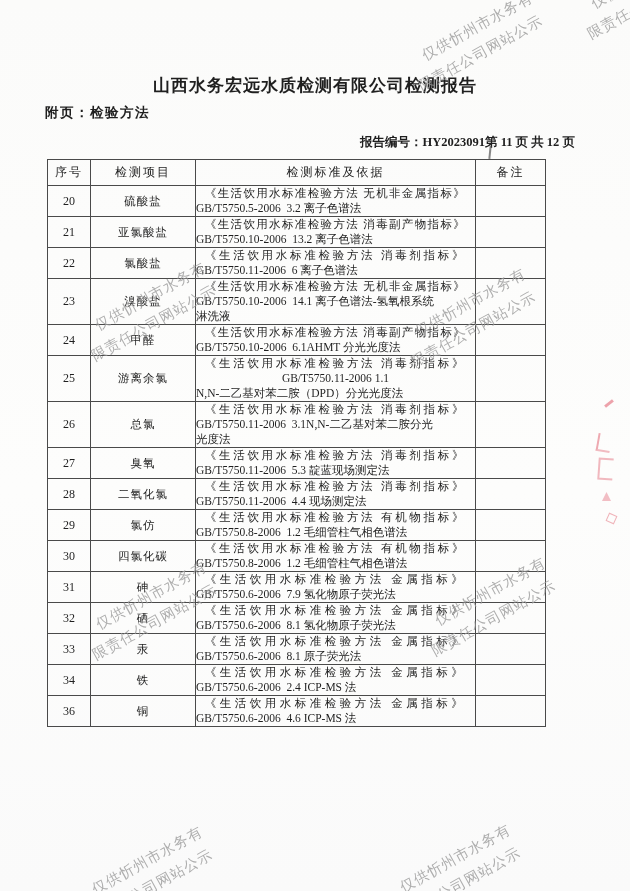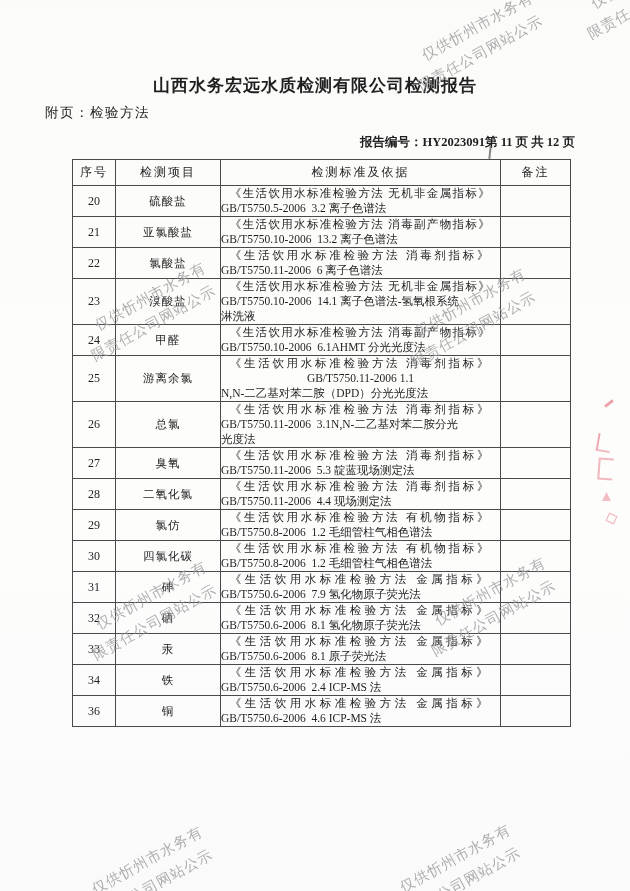--- a/index.html
+++ b/index.html
@@ -8,29 +8,29 @@
     position:relative; width:630px; height:891px; overflow:hidden;
     background:linear-gradient(180deg,#fbfbfa 0%,#fdfdfc 55%,#fafafa 100%);
     font-family:"Liberation Serif","DejaVu Serif",serif; color:#1f1f1f;
   }
   .doc-title {
     position:absolute; top:74px; left:0; width:100%; text-align:center;
     font-size:17px; font-weight:bold; letter-spacing:1px; margin:0;
   }
   .doc-subtitle {
     position:absolute; top:104px; left:45px;
-    font-size:13.5px; font-weight:normal; letter-spacing:1.5px;
+    font-size:13.5px; font-weight:bold; letter-spacing:1.5px;
   }
   .meta-row {
     position:absolute; top:134px; left:57px; width:518px;
     display:flex; justify-content:flex-end;
     font-size:12.5px; font-weight:bold;
   }
   table.methods {
-    position:absolute; top:159px; left:72px; width:498px;
+    position:absolute; top:159px; left:47px; width:498px;
     border-collapse:collapse; table-layout:fixed;
     font-size:11.5px; border:1.5px solid #303030;font-family:Liberation Serif, serif;
   }
   table.methods th, table.methods td {
     border:1px solid #4a4a4a; padding:0; vertical-align:middle;
   }
   table.methods thead th {
     height:25px; font-weight:normal; font-size:12px; letter-spacing:2px;
     text-align:center;
   }

